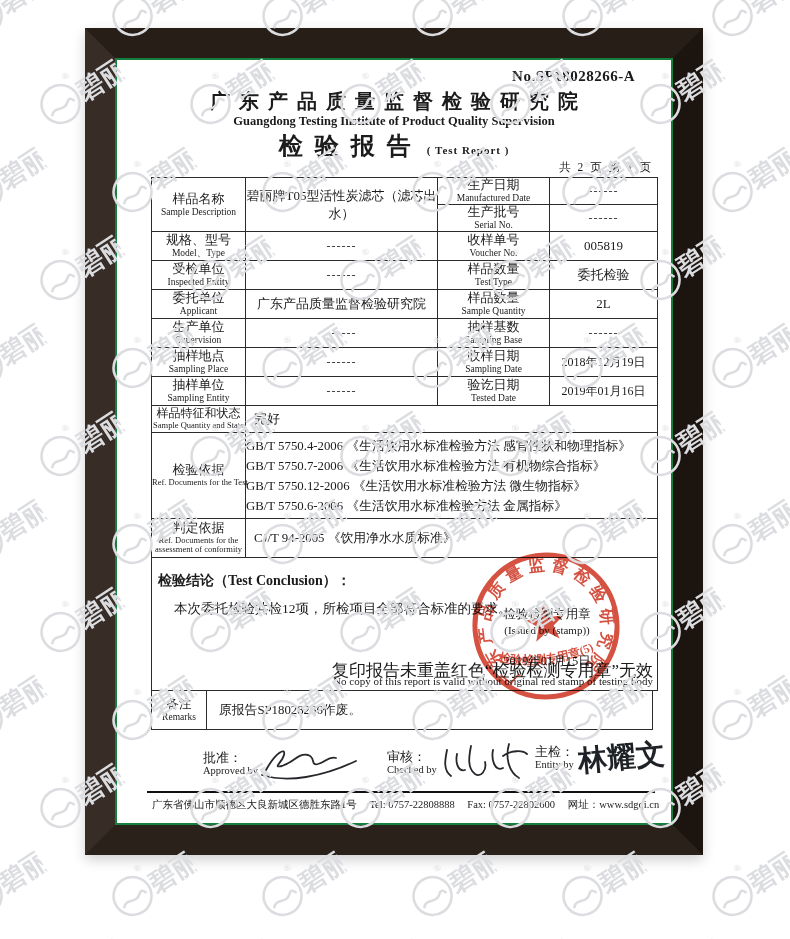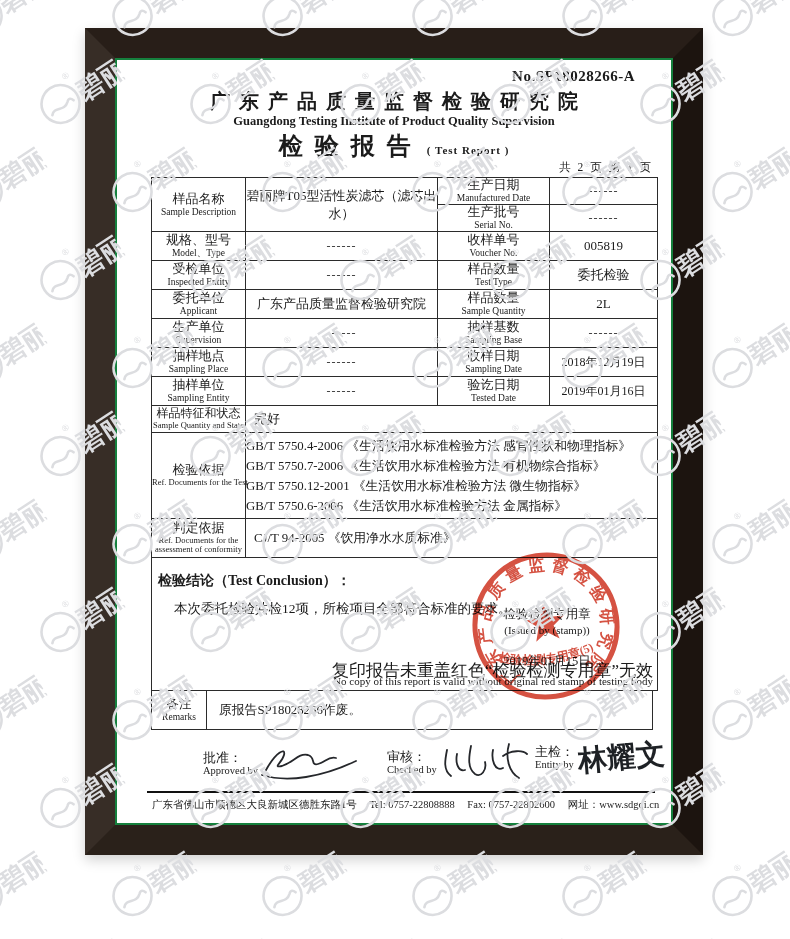--- a/index.html
+++ b/index.html
@@ -196,21 +196,21 @@
           <td class="val left" colspan="3">完好</td>
         </tr>
         <tr class="href">
           <td class="lab">
             <span class="cn">检验依据</span>
             <span class="en tiny">Ref. Documents for the Test</span>
           </td>
           <td colspan="3" class="reflines">
             <div>GB/T 5750.4-2006 《生活饮用水标准检验方法 感官性状和物理指标》</div>
             <div>GB/T 5750.7-2006 《生活饮用水标准检验方法 有机物综合指标》</div>
-            <div>GB/T 5750.12-2001 《生活饮用水标准检验方法 微生物指标》</div>
+            <div>GB/T 5750.12-2006 《生活饮用水标准检验方法 微生物指标》</div>
             <div>GB/T 5750.6-2006 《生活饮用水标准检验方法 金属指标》</div>
           </td>
         </tr>
         <tr class="hass">
           <td class="lab">
             <span class="cn">判定依据</span>
             <span class="en tiny">Ref. Documents for the</span>
             <span class="en tiny">assessment of conformity</span>
           </td>
           <td class="val left" colspan="3" style="font-size:12.8px">CJ/T 94-2005 《饮用净水水质标准》</td>

